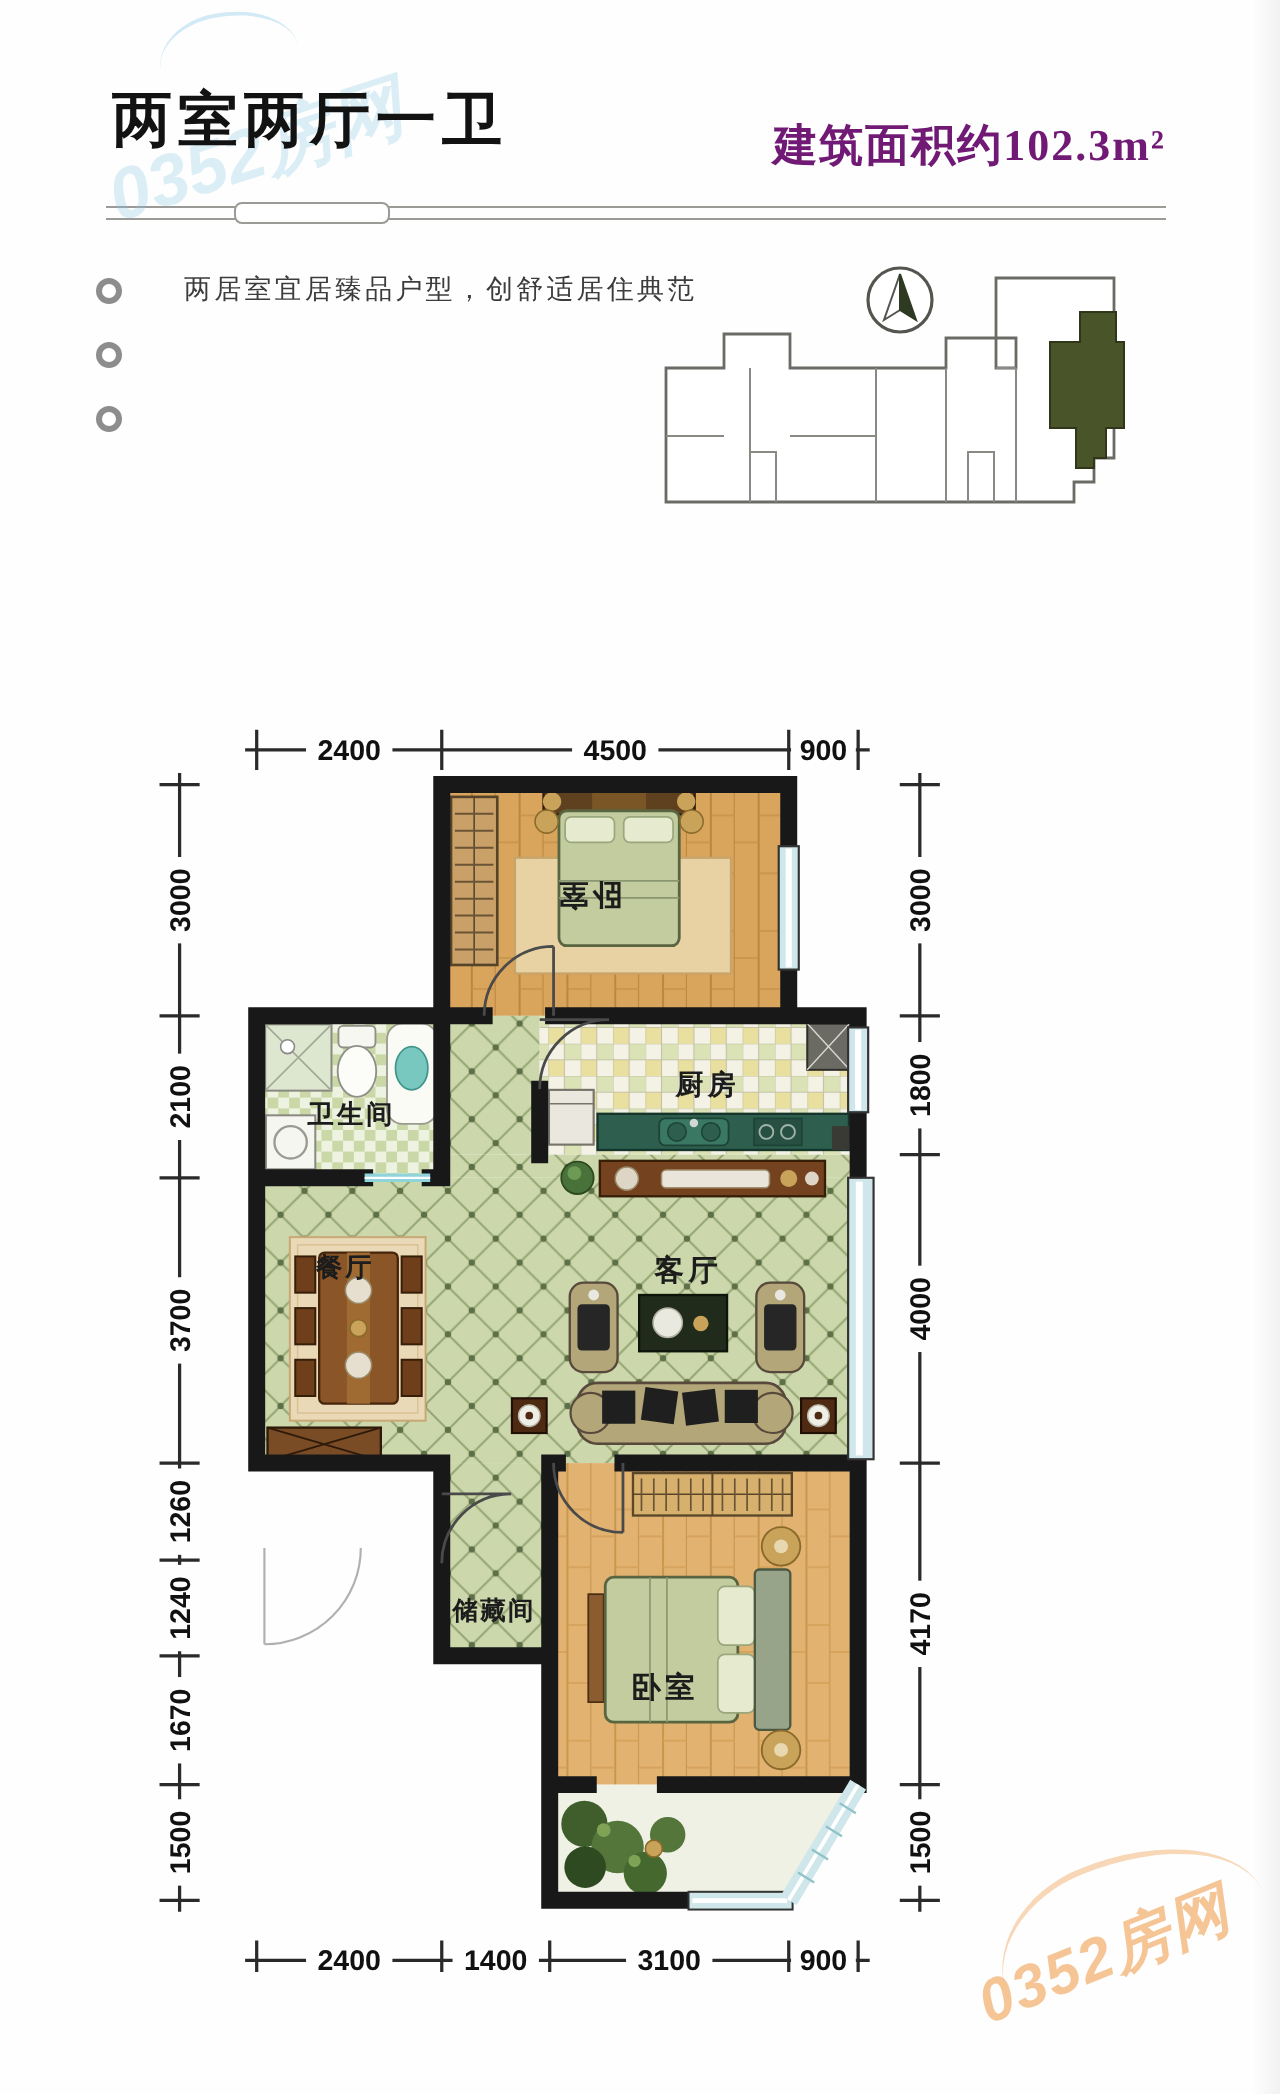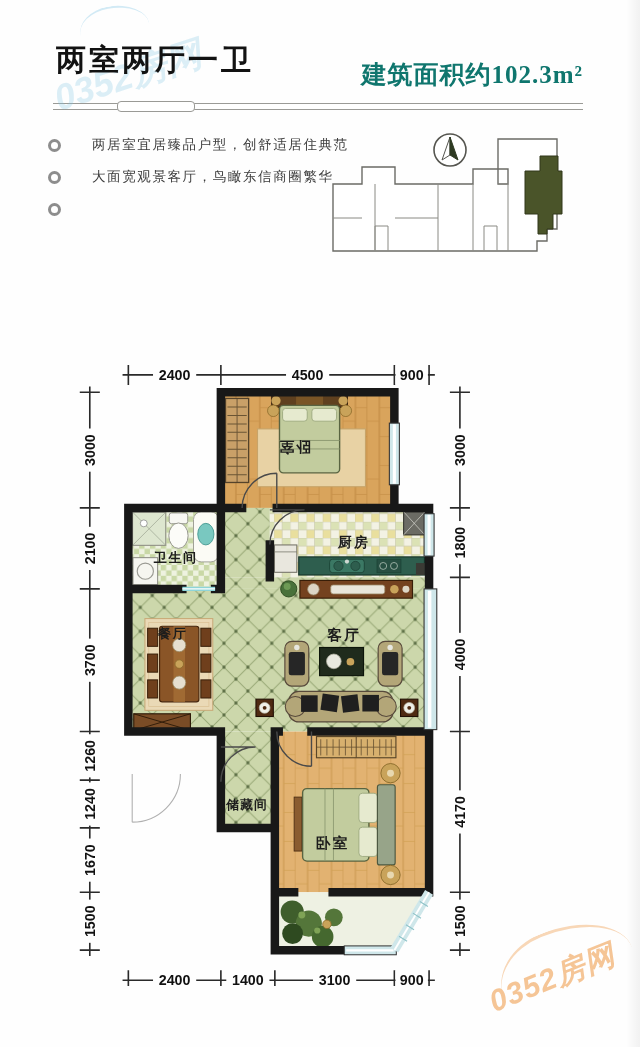--- a/index.html
+++ b/index.html
@@ -4,21 +4,21 @@
 <style>
   html,body{margin:0;padding:0;background:#e8e8e8;}
   .page{position:relative;width:640px;height:1047px;margin:0 auto;background:#fefefe;
         font-family:"Liberation Sans",sans-serif;overflow:hidden;}
   .edge-shade{position:absolute;right:0;top:0;width:14px;height:100%;
         background:linear-gradient(to right,rgba(0,0,0,0),rgba(0,0,0,0.05));pointer-events:none;}
   
   .title{position:absolute;left:56px;top:40px;margin:0;font-family:Liberation Serif, serif;
         font-size:30px;font-weight:bold;color:#121212;letter-spacing:3px;z-index:2;}
   .area{position:absolute;right:57px;top:58px;font-family:"Liberation Serif",serif;
-        font-size:25px;font-weight:bold;color:#0f766e;letter-spacing:1px;z-index:2;}
+        font-size:22px;font-weight:bold;color:#701a75;letter-spacing:1px;z-index:2;}
   .divider{position:absolute;left:53px;top:103px;width:530px;height:5px;
         border-top:1px solid #9a9a96;border-bottom:1px solid #9a9a96;}
   .divider-box{position:absolute;left:64px;top:-3px;width:76px;height:9px;background:#fff;
         border:1px solid #9a9a96;border-radius:4px;}
   
   .wm-top{position:absolute;left:52px;top:52px;transform:rotate(-18deg);
         font-size:36px;font-weight:bold;font-style:italic;color:rgba(128,198,228,0.28);z-index:1;white-space:nowrap;}
   .wm-swoosh-top{position:absolute;left:78px;top:6px;width:70px;height:24px;
         border-top:2px solid rgba(128,198,228,0.35);border-radius:50% 60% 0 0/100% 100% 0 0;transform:rotate(-10deg);}
   .wm-bottom{position:absolute;left:486px;top:958px;transform:rotate(-22deg);
@@ -48,21 +48,20 @@
     <span class="divider-box"></span>
   </div>
 
   <ul class="features">
     <li>
       <span class="ring"></span>
       <span class="ftext">两居室宜居臻品户型，创舒适居住典范</span>
       </li>
     <li>
       <span class="ring"></span>
-      <span class="ftext">大面宽观景客厅，鸟瞰东信商圈繁华</span>
       </li>
     <li>
       <span class="ring"></span>
       </li>
   </ul>
 
   <svg class="keyplan" width="248" height="126" viewBox="0 0 248 126">
     <path d="M1,54 H30 V37 H63 V54 H141 V39 H176 V54 H166 V9 H225 V99 H215 V111 H205 V121 H1 Z" fill="#ffffff" stroke="#6b6b66" stroke-width="1.4"></path>
     <g stroke="#8a8a84" stroke-width="1" fill="none">
       <path d="M43,54 V121 M106,54 V121 M141,54 V121 M176,54 V121"></path>

